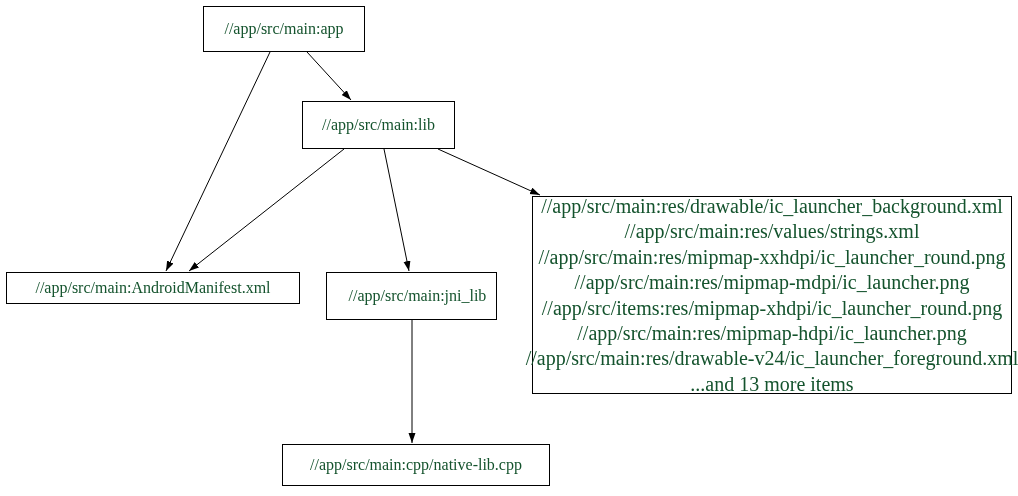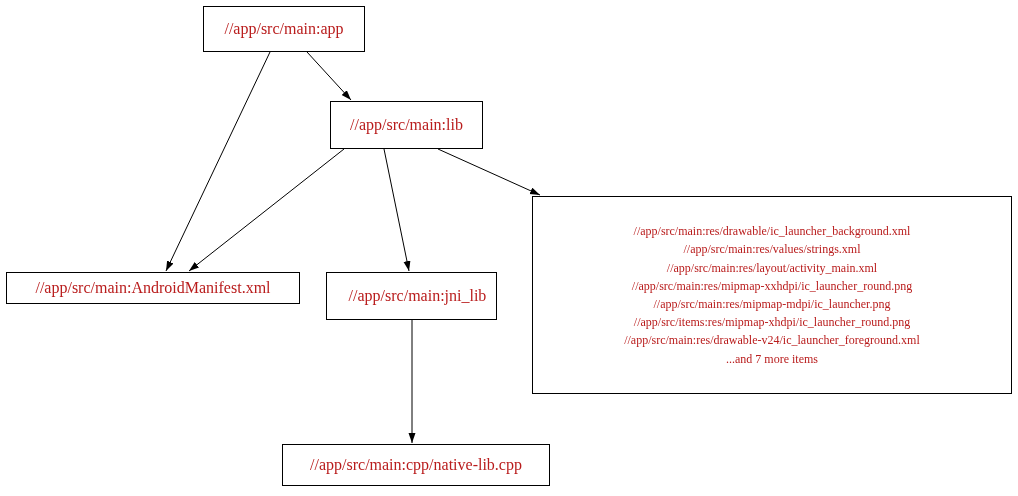--- a/index.html
+++ b/index.html
@@ -6,21 +6,21 @@
     margin: 0;
     padding: 0;
     background: #ffffff;
   }
   .canvas {
     position: relative;
     width: 1018px;
     height: 496px;
     background: #ffffff;
     font-family: "Liberation Serif", "DejaVu Serif", serif;
-    color: #b91c1c;
+    color: #14532d;
     overflow: hidden;
   }
   .edges-layer {
     position: absolute;
     left: 0;
     top: 0;
     width: 1018px;
     height: 496px;
   }
   .node {
@@ -30,29 +30,29 @@
     background: #ffffff;
     display: flex;
     align-items: center;
     justify-content: center;
     text-align: center;
     font-size: 16px;
     line-height: 1.15;
     white-space: nowrap;
   }
   .node-app        { left: 203px; top: 6px;   width: 162px; height: 46px; }
-  .node-lib        { left: 302px; top: 101px; width: 153px; height: 48px; margin-left: 28px; }
+  .node-lib        { left: 302px; top: 101px; width: 153px; height: 48px; }
   .node-manifest   { left: 6px;   top: 272px; width: 294px; height: 32px; }
   .node-jni        { left: 326px; top: 272px; width: 171px; height: 48px; padding-left: 12px; }
   .node-cpp        { left: 282px; top: 444px; width: 268px; height: 42px; }
   .node-resources  {
     left: 532px; top: 196px; width: 480px; height: 198px;
     flex-direction: column;
-    justify-content: center;
-    font-size: 12px;
+    justify-content: space-between;
+    font-size: 20px;
     line-height: 18.2px;
   }
   .res-line { white-space: nowrap; }
 </style>
 </head>
 <body>
 
 <div class="canvas">
 
   <svg class="edges-layer" width="1018" height="496" viewBox="0 0 1018 496" xmlns="http://www.w3.org/2000/svg">
@@ -81,25 +81,25 @@
     <span>//app/src/main:AndroidManifest.xml</span>
   </div>
 
   <div class="node node-jni">
     <span>//app/src/main:jni_lib</span>
   </div>
 
   <div class="node node-resources">
     <div class="res-line">//app/src/main:res/drawable/ic_launcher_background.xml</div>
     <div class="res-line">//app/src/main:res/values/strings.xml</div>
-    <div class="res-line">//app/src/main:res/layout/activity_main.xml</div>
     <div class="res-line">//app/src/main:res/mipmap-xxhdpi/ic_launcher_round.png</div>
     <div class="res-line">//app/src/main:res/mipmap-mdpi/ic_launcher.png</div>
     <div class="res-line">//app/src/items:res/mipmap-xhdpi/ic_launcher_round.png</div>
+    <div class="res-line">//app/src/main:res/mipmap-hdpi/ic_launcher.png</div>
     <div class="res-line">//app/src/main:res/drawable-v24/ic_launcher_foreground.xml</div>
-    <div class="res-line">...and 7 more items</div>
+    <div class="res-line">...and 13 more items</div>
   </div>
 
   <div class="node node-cpp">
     <span>//app/src/main:cpp/native-lib.cpp</span>
   </div>
 
 </div>
 
 </body></html>

